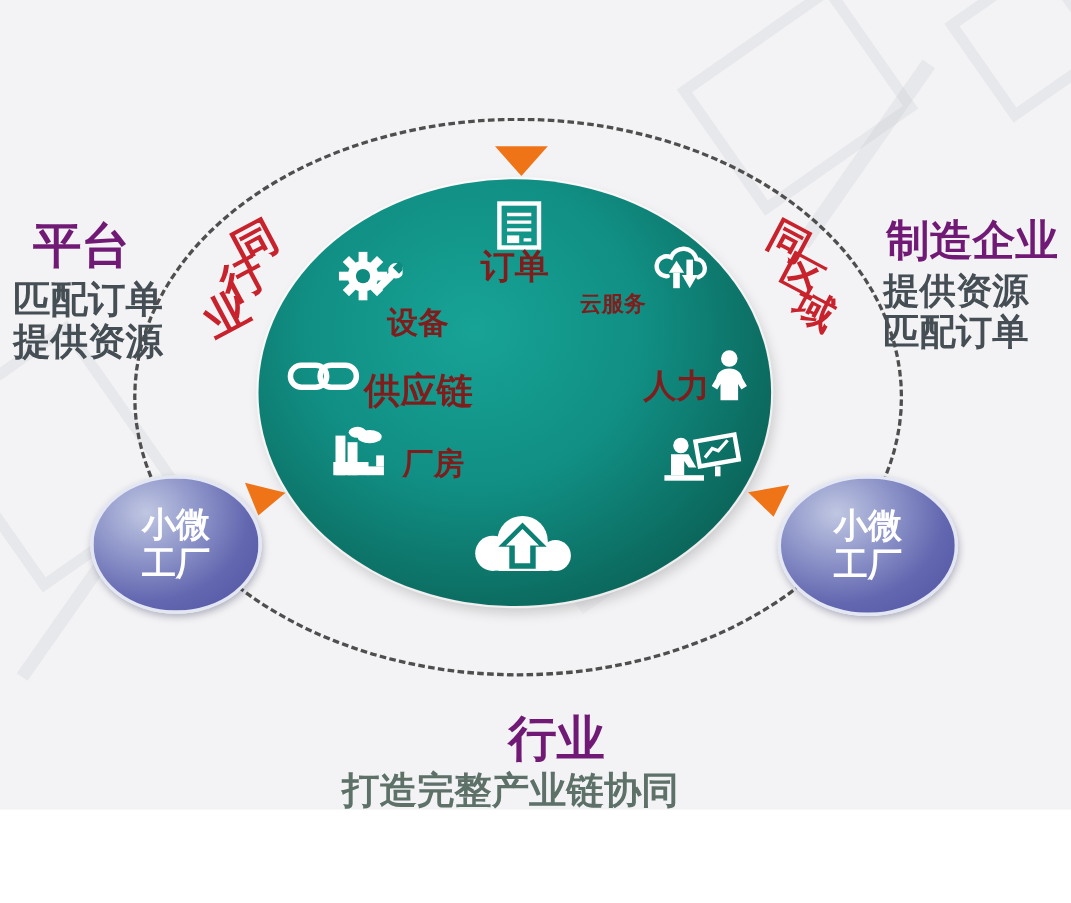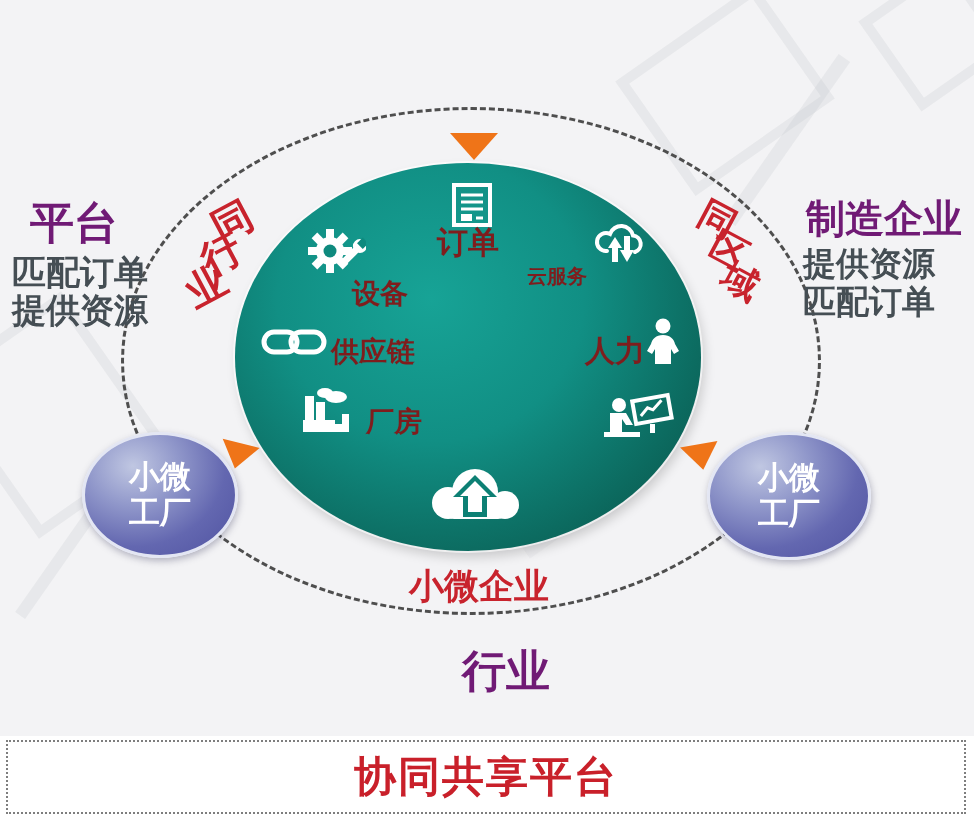--- a/index.html
+++ b/index.html
@@ -152,21 +152,21 @@
         <rect x="24" y="36" width="60" height="17" rx="8"></rect>
       </g>
       <polygon points="53,9 31,31 41,31 41,51 65,51 65,31 75,31" fill="#0d8074"></polygon>
       <polygon points="53,15 38,30 46,30 46,46 60,46 60,30 68,30" fill="#fff"></polygon>
     </svg>
   </span>
 
   <span class="core-label" style="left:437px;top:222px;font-size:31px;">订单</span>
   <span class="core-label" style="left:352px;top:275px;font-size:28px;">设备</span>
   <span class="core-label" style="left:527px;top:263px;font-size:20px;">云服务</span>
-  <span class="core-label" style="left:331px;top:333px;font-size:28px;font-family:Liberation Mono, monospace;">供应链</span>
+  <span class="core-label" style="left:331px;top:333px;font-size:33px;font-family:Liberation Mono, monospace;">供应链</span>
   <span class="core-label" style="left:585px;top:331px;font-size:30px;font-family:Liberation Serif, serif;">人力</span>
   <span class="core-label" style="left:366px;top:403px;font-size:28px;">厂房</span>
 
   <div class="node" style="left:82px;top:432px;width:150px;height:120px;">
     <div>
       <div>小微</div>
       <div>工厂</div>
     </div>
   </div>
   <div class="node" style="left:707px;top:432px;width:158px;height:122px;">
@@ -181,30 +181,27 @@
   <div class="arrow-down" style="left:682px;top:444px;transform:rotate(-10deg);border-left-width:19px;border-right-width:19px;border-top-width:26px;"></div>
 
   <span class="ring-char" style="left:212px;top:201px;transform:rotate(-28deg);">同</span>
   <span class="ring-char" style="left:201px;top:234px;transform:rotate(-28deg);">行</span>
   <span class="ring-char" style="left:186px;top:266px;transform:rotate(-28deg);">业</span>
 
   <span class="ring-char" style="left:699px;top:201px;font-size:37px;transform:rotate(28deg);">同</span>
   <span class="ring-char" style="left:711px;top:232px;font-size:37px;transform:rotate(28deg);">区</span>
   <span class="ring-char" style="left:722px;top:263px;font-size:37px;transform:rotate(28deg);">域</span>
 
-  <span class="ring-bottom" style="left:409px;top:563px;">小微企业</span>
 
   <div class="ann-title" style="left:30px;top:194px;font-size:44px;">平台</div>
   <div class="ann-line" style="left:12px;top:288px;font-size:34px;">提供资源</div>
   <div class="ann-line" style="left:12px;top:250px;font-size:34px;">匹配订单</div>
 
   <div class="ann-title" style="left:793px;top:192px;font-size:39px;margin-left:13px;">制造企业</div>
   <div class="ann-line" style="left:803px;top:242px;font-size:33px;">提供资源</div>
   <div class="ann-line" style="left:803px;top:280px;font-size:33px;">匹配订单</div>
 
   <div class="ann-title" style="left:414px;top:642px;font-size:44px;margin-left:48px;">行业</div>
+  <div class="ann-sub" style="left:311px;top:696px;font-size:34px;">打造完整产业链协同</div>
 
   <div class="footer-area"></div>
-  <div class="banner">
-    <span class="banner-text">协同共享平台</span>
-  </div>
 
 </div>
 
 </body></html>

